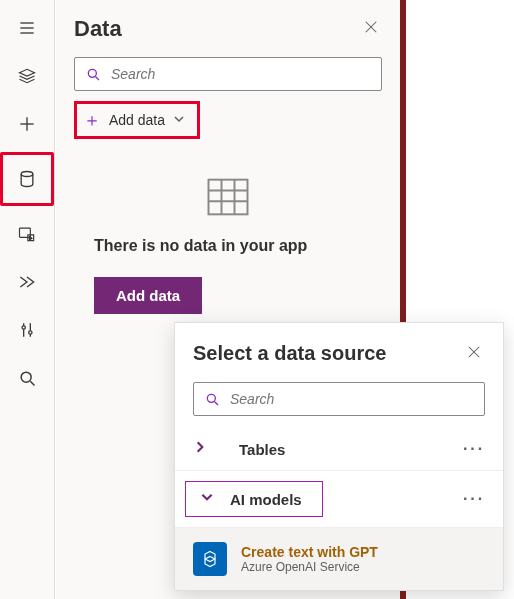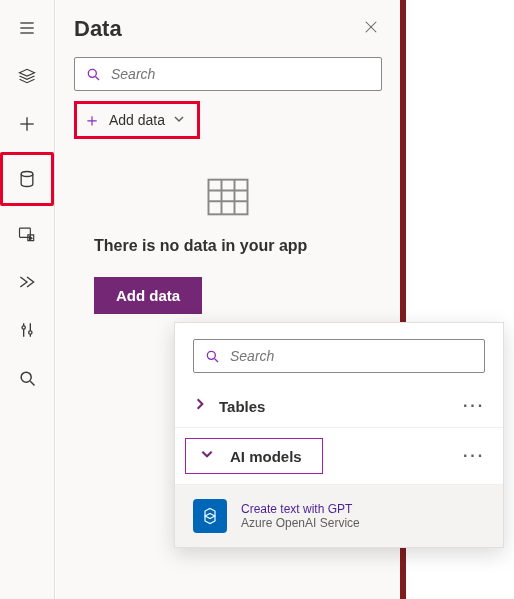--- a/index.html
+++ b/index.html
@@ -124,21 +124,21 @@
   }
   .popup-title { font-size: 20px; font-weight: 600; }
   .popup .search-box { margin: 0 18px 12px; width: auto; }
   .cat-row {
     display: flex; align-items: center;
     padding: 12px 18px;
     border-bottom: 1px solid #f0efee;
     justify-content: space-between;
     cursor: pointer;
   }
-  .cat-left { display: flex; align-items: center; gap: 12px; }
+  .cat-left { display: flex; align-items: center; gap: 32px; }
   .cat-chev { width: 14px; color: #742774; }
   .cat-label { font-size: 15px; font-weight: 600; }
   .cat-more { color: #605e5c; letter-spacing: 2px; font-weight: 700; cursor: pointer; }
   .ai-row-wrap {
     display: flex; align-items: center; justify-content: space-between;
     padding: 10px 18px 10px 0;
     border-bottom: 1px solid #f0efee;
   }
   .ai-row {
     border: 1px solid #a21caf;
@@ -154,21 +154,21 @@
     padding: 14px 18px;
     background: #f5f3f2;
   }
   .item-icon {
     width: 34px; height: 34px; border-radius: 4px;
     background: #0067b8;
     display: flex; align-items: center; justify-content: center;
     color: #fff;
   }
   .item-icon svg { width: 20px; height: 20px; }
-  .item-text .t1 { font-size: 12px; color: #4c1d95; }
+  .item-text .t1 { font-size: 14px; color: #a16207; font-weight: bold; }
   .item-text .t2 { font-size: 12px; color: #605e5c; }
 </style>
 </head>
 <body>
 
 <div class="left-rail">
   <div class="rail-btn">
     <svg viewBox="0 0 24 24" fill="none" stroke-width="1.6">
         <line x1="4" y1="6" x2="20" y2="6"></line>
         <line x1="4" y1="12" x2="20" y2="12"></line>
@@ -261,20 +261,29 @@
           <line x1="18" y1="8" x2="18" y2="40"></line>
           <line x1="30" y1="8" x2="30" y2="40"></line>
         </svg>
     </div>
     <div class="empty-text">There is no data in your app</div>
     <div class="add-data-btn">Add data</div>
   </div>
 </div>
 
 <div class="popup">
+  <div class="popup-header">
+    <div class="popup-title">Select a data source</div>
+    <div class="close-x">
+      <svg viewBox="0 0 16 16" width="14" height="14" stroke="currentColor" stroke-width="1.2" fill="none">
+          <line x1="2" y1="2" x2="14" y2="14"></line>
+          <line x1="14" y1="2" x2="2" y2="14"></line>
+        </svg>
+    </div>
+  </div>
   <div class="search-box">
     <svg viewBox="0 0 24 24" fill="none" stroke="currentColor" stroke-width="2">
         <circle cx="11" cy="11" r="6"></circle>
         <line x1="16" y1="16" x2="21" y2="21"></line>
       </svg>
     <input class="search-input" placeholder="Search" style="">
   </div>
 
   <div class="cat-row">
     <div class="cat-left">

